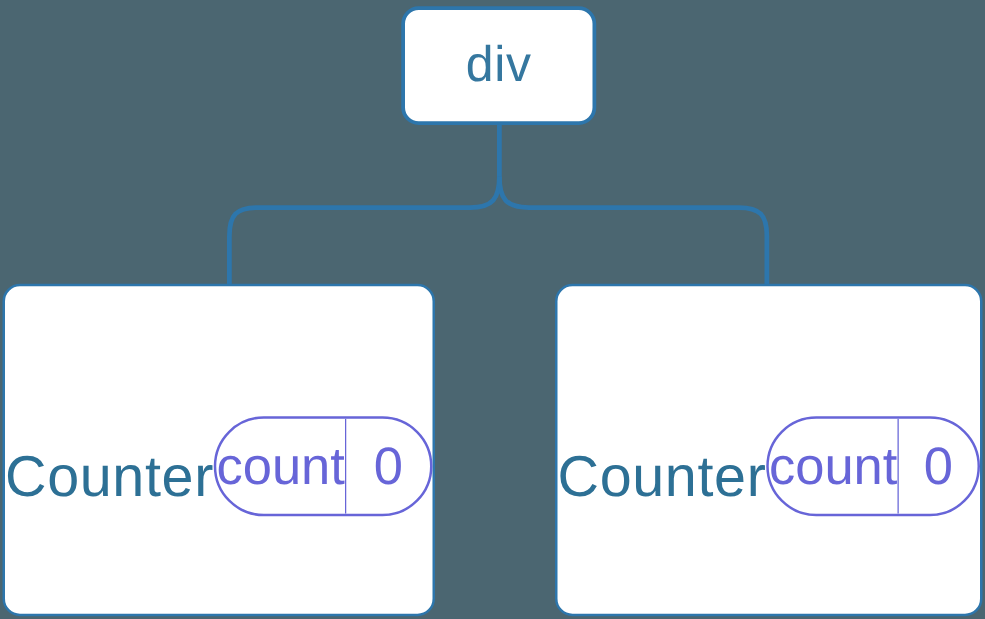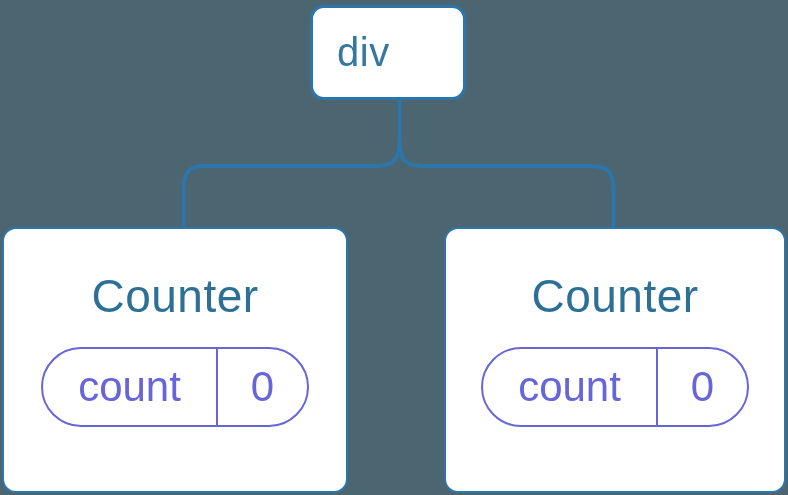--- a/index.html
+++ b/index.html
@@ -28,45 +28,44 @@
     pointer-events: none;
   }
   .connector path {
     fill: none;
     stroke: var(--line-blue);
     stroke-width: 3.8;
     stroke-linecap: butt;
   }
   .root-node {
     position: absolute;
-    left: 310px; top: 5px;
+    left: 321px; top: 5px;
     width: 156px; height: 95px;
     background: var(--card-bg);
     border: 3px solid var(--line-blue);
     border-radius: 14px;
     display: flex;
     align-items: center;
-    justify-content: flex-start;
-    padding-left: 24px;
+    justify-content: center;
   }
   .root-node span {
     color: var(--node-text);
     font-size: 40px;
     font-weight: 400;
     letter-spacing: 0.5px;
   }
   .card {
     position: absolute;
     top: 227px;
     height: 266px;
     background: var(--card-bg);
     border: 2.5px solid var(--line-blue);
     border-radius: 14px;
     display: flex;
-    flex-direction: column;
+    flex-direction: row;
     align-items: center;
   }
   .card-left  { left: 2px;   width: 346px; }
   .card-right { left: 444px; width: 342px; }
   .card-title {
     margin-top: 42px;
     font-size: 46px;
     font-weight: 400;
     color: var(--title-text);
     letter-spacing: 0.5px;

